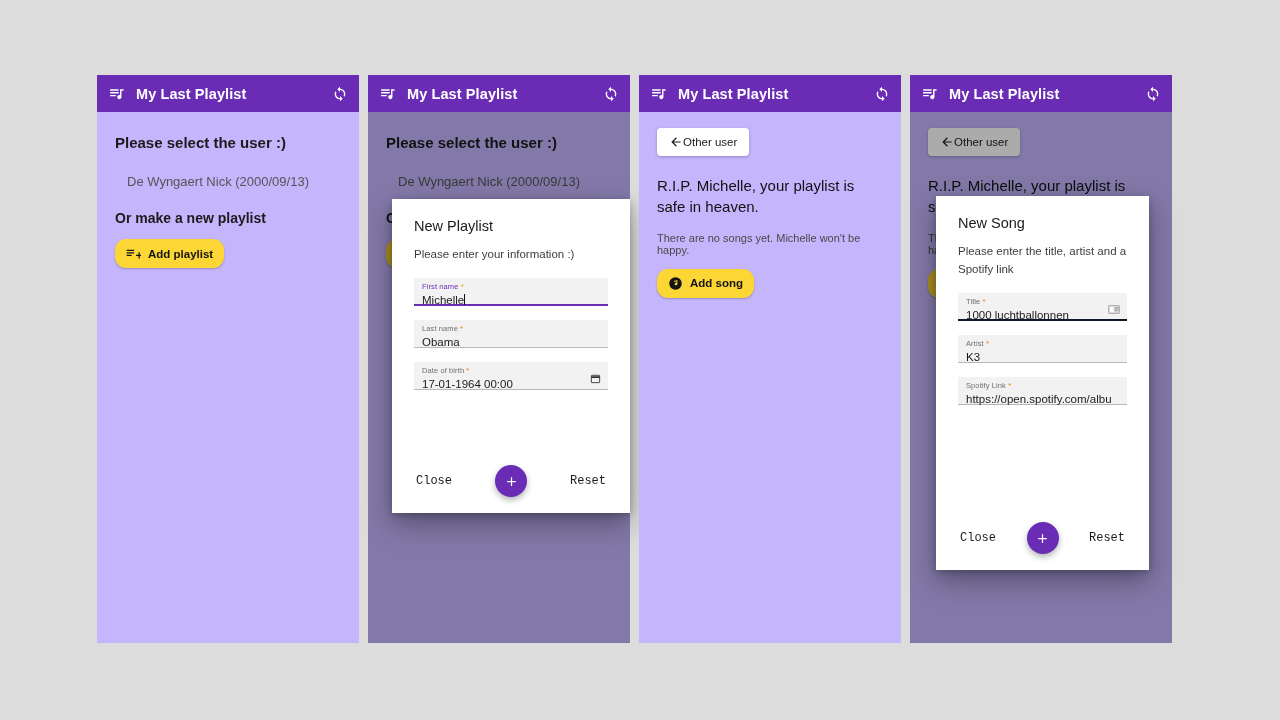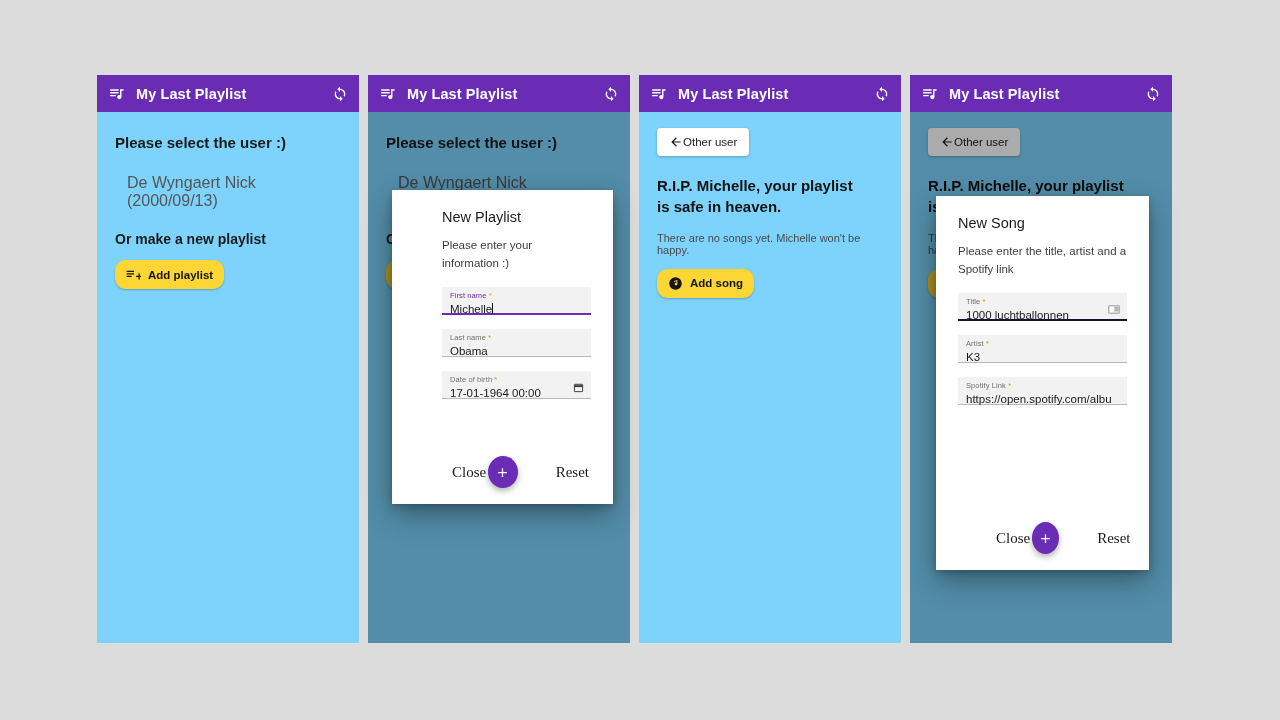--- a/index.html
+++ b/index.html
@@ -5,79 +5,79 @@
   html,body{margin:0;padding:0;}
   body{
     width:1280px;height:720px;
     background:#dcdcdc;
     font-family:"Liberation Sans", sans-serif;
     overflow:hidden;
     position:relative;
   }
   .stage{position:absolute;left:0;top:0;width:1280px;height:720px;}
 
-  .panel{position:absolute;top:75px;width:262px;height:568px;background:#7dd3fc;overflow:hidden;}
+  .panel{position:absolute;top:75px;width:262px;height:568px;background:#c4b5fd;overflow:hidden;}
   .panel.p1{left:97px;}
   .panel.p2{left:368px;}
   .panel.p3{left:639px;}
   .panel.p4{left:910px;}
 
   
   .appbar{height:37px;background:#6A2CB5;display:flex;align-items:center;padding:0 11px;box-sizing:border-box;}
   .appbar .bar-title{color:#ffffff;font-size:14.5px;font-weight:bold;margin-left:11px;letter-spacing:.1px;}
   .appbar .spacer{flex:1;}
   .ico{display:inline-flex;align-items:center;justify-content:center;}
   .ico svg{display:block;}
 
   
   .content{padding:14px 34px 0 18px;position:relative;}
   .h-title{font-size:15px;font-weight:bold;color:#1b1b1b;margin:7px 0 0 0;line-height:1.28;}
-  .userline{font-size:16px;color:#555;margin:22px 0 0 12px;}
+  .userline{font-size:13px;color:#555;margin:22px 0 0 12px;}
   .h-sub{font-size:14px;font-weight:bold;color:#1b1b1b;margin:21px 0 0 0;}
 
   .btn-yellow{
     margin-top:13px;display:inline-flex;align-items:center;gap:7px;
     background:#FCD635;color:#141414;border:none;border-radius:11px;
     padding:7px 11px;font-size:11.5px;font-weight:bold;cursor:pointer;
     box-shadow:0 1px 2px rgba(0,0,0,.24);font-family:"Liberation Sans",sans-serif;
   }
   .btn-white{
     margin-top:2px;display:inline-flex;align-items:center;
     background:#fff;color:#1b1b1b;border:none;border-radius:4px;
     padding:7px 12px;font-size:11.5px;cursor:pointer;
     box-shadow:0 1px 3px rgba(0,0,0,.26);font-family:"Liberation Sans",sans-serif;
   }
 
-  .rip{font-size:15px;font-weight:bold;color:#121212;line-height:1.42;margin:19px 0 0 0;}
+  .rip{font-size:15px;font-weight:normal;color:#121212;line-height:1.42;margin:19px 0 0 0;}
   .nosongs{font-size:11px;color:#4a4a4a;margin:14px 0 0 0;}
 
   
   .scrim{position:absolute;left:0;top:37px;right:0;bottom:0;background:rgba(0,0,0,.33);}
 
   
   .dialog{position:absolute;background:#fff;box-shadow:0 11px 26px rgba(0,0,0,.34),0 2px 7px rgba(0,0,0,.22);}
-  .dlg-p2{left:392px;top:190px;width:193px;height:314px;padding-left:28px;}
+  .dlg-p2{left:392px;top:199px;width:238px;height:314px;}
   .dlg-p4{left:936px;top:196px;width:213px;height:374px;}
   .dlg-inner{padding:19px 22px 0 22px;}
   .dlg-title{font-size:14.5px;color:#1b1b1b;margin:0;font-weight:normal;}
   .dlg-desc{font-size:11.5px;color:#3d3d3d;margin:12px 0 0 0;line-height:1.55;}
 
   .field{margin-top:14px;background:#f2f2f2;border-bottom:1px solid #b8b8b8;padding:5px 8px 4px 8px;position:relative;height:28px;box-sizing:border-box;}
   .field.focus{border-bottom:2px solid #6A2CB5;}
   .field.focus-dark{border-bottom:2px solid #0f172a;}
   .flabel{font-size:7.5px;color:#6f6f6f;line-height:1;letter-spacing:.1px;}
   .field.focus .flabel{color:#6A2CB5;}
   .fstar{color:#e08a00;}
   .field.focus .fstar{color:#f0a000;}
   .fvalue{font-size:11.5px;color:#1b1b1b;line-height:1.25;margin-top:3px;white-space:nowrap;overflow:hidden;}
   .caret{display:inline-block;width:1px;height:11px;background:#111;vertical-align:-1px;margin-left:0px;}
   .fieldicon{position:absolute;right:7px;bottom:5px;}
 
   .dlg-actions{position:absolute;left:0;right:0;bottom:16px;display:flex;align-items:center;justify-content:space-between;padding:0 22px;box-sizing:border-box;}
-  .txtbtn{font-size:15px;color:#1b1b1b;background:none;border:none;cursor:pointer;font-family:Liberation Serif, serif;padding:4px 2px;margin-left:36px;}
+  .txtbtn{font-size:12px;color:#1b1b1b;background:none;border:none;cursor:pointer;font-family:Liberation Mono, monospace;padding:4px 2px;}
   .fab{width:32px;height:32px;border-radius:50%;background:#6A2CB5;border:none;cursor:pointer;display:flex;align-items:center;justify-content:center;box-shadow:0 3px 6px rgba(0,0,0,.3);}
 </style>
 </head>
 <body>
 
 <div class="stage">
 
   <div class="panel p1">
     <div class="appbar">
       <span class="ico">

